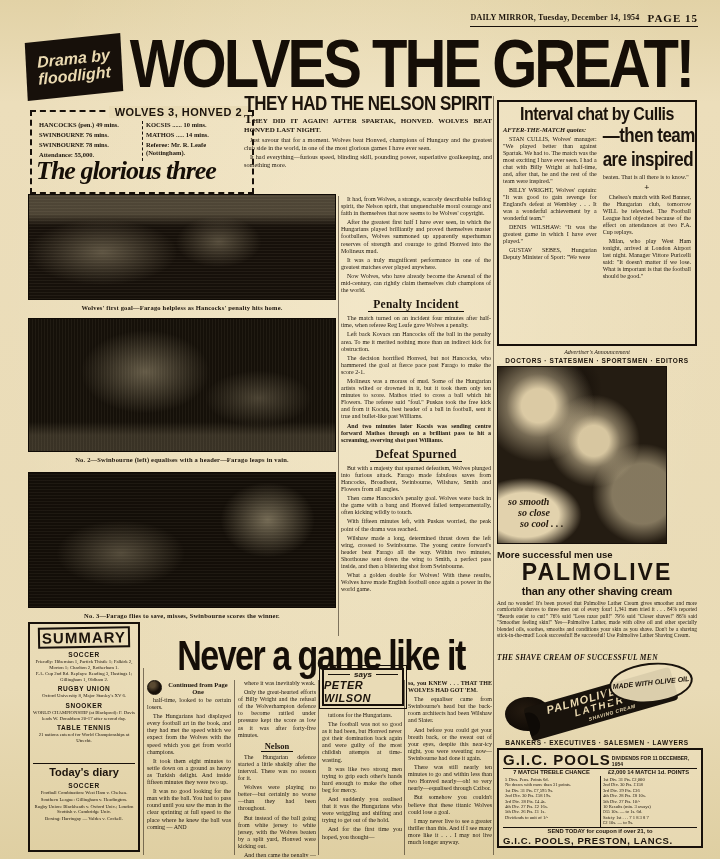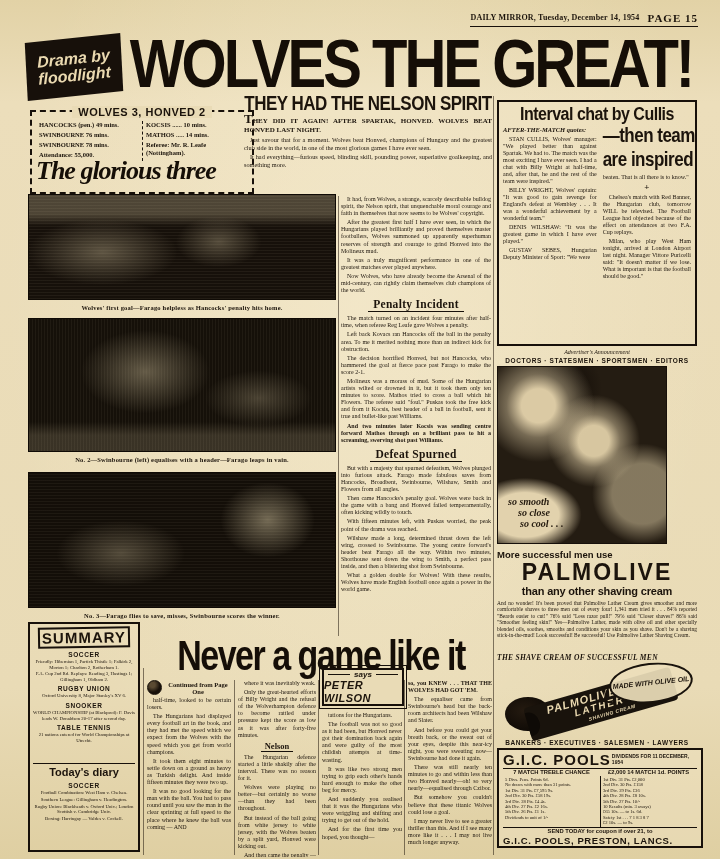--- a/index.html
+++ b/index.html
@@ -20,21 +20,21 @@
   .masthead .pg{font:bold 11px/11px "Liberation Serif";letter-spacing:1px}
   
   .badge{top:38px;left:26px;width:96px;height:58px;background:#17100a;color:#ead9b0;
     transform:rotate(-6deg) skewX(-3deg);display:flex;flex-direction:column;align-items:center;justify-content:center;
     font:italic bold 16px/17px "Liberation Sans",sans-serif}
   .main-headline{top:18px;left:108px;width:606px;height:88px;margin:0;
     font:bold 58px/88px "Liberation Sans",sans-serif;letter-spacing:-3px;white-space:nowrap;
     text-align:center;color:#150e07;transform:scaleY(1.18);transform-origin:50% 40%}
   
   .scorebox{top:110px;left:30px;width:224px;height:84px;border:2.5px dashed #17100a;padding:2px 4px;box-sizing:border-box}
-  .scorebox .sb-title{text-align:center;font:bold 11px/12px "Liberation Sans",sans-serif;letter-spacing:.5px;margin-top:-8px}
+  .scorebox .sb-title{text-align:right;font:bold 11px/12px "Liberation Sans",sans-serif;letter-spacing:.5px;margin-top:-8px}
   .scorebox .sb-title span{background:#e9dbb6;padding:0 6px}
   .sb-cols{display:flex;margin-top:3px}
   .sb-col{width:50%;box-sizing:border-box;padding:0 3px}
   .sb-col + .sb-col{border-left:1.5px dashed #17100a}
   .sb-col p{margin:0 0 2px;font:bold 6.5px/8px "Liberation Serif";text-indent:0!important}
   
   .nelson-top{top:94px;left:244px;width:248px;height:100px;overflow:hidden}
   .nelson-head{margin:0;text-align:center;font:bold 17px/19px "Liberation Sans",sans-serif;
     letter-spacing:-.5px;white-space:nowrap;transform:scaleY(1.2);transform-origin:50% 50%}
   .nelson-by{text-align:center;font:italic bold 8px/11px "Liberation Sans",sans-serif;letter-spacing:1.5px}
@@ -102,21 +102,21 @@
   .tube .t1{position:absolute;left:22px;top:2px;font:italic bold 11px/12px "Liberation Sans",sans-serif;letter-spacing:1px}
   .tube .t2{position:absolute;left:48px;top:13px;font:italic bold 10px/11px "Liberation Sans",sans-serif;letter-spacing:2px}
   .tube .t3{position:absolute;left:60px;top:25px;font:italic bold 5px/6px "Liberation Sans",sans-serif;letter-spacing:.5px}
   .hand{position:absolute;left:8px;top:34px;width:46px;height:34px;background:radial-gradient(ellipse at 40% 40%, #241a10, #100b06 70%);border-radius:50%}
   .bubble{position:absolute;right:4px;top:0;width:80px;height:36px;border:2px solid #19130c;border-radius:50%;
     background:rgba(236,222,187,.92);display:flex;align-items:center;justify-content:center;text-align:center;
     font:italic bold 7px/8px "Liberation Sans",sans-serif;transform:rotate(-6deg)}
   .bubble::after{content:"";position:absolute;left:-8px;bottom:2px;width:10px;height:10px;border-left:2px solid #19130c;border-bottom:2px solid #19130c;transform:rotate(20deg);background:transparent}
   
   .gic{top:748px;left:497px;width:206px;height:100px;border:2.5px solid #17100a;box-sizing:border-box;background:rgba(243,231,199,.4);padding:2px 4px;overflow:hidden}
-  .gic-titlerow{display:flex;align-items:flex-start;gap:1px}
+  .gic-titlerow{display:flex;align-items:flex-end;gap:1px}
   .gic-title{font:bold 15px/15px "Liberation Sans",sans-serif;letter-spacing:1px;white-space:nowrap}
   .gic-div{font:bold 5px/6px "Liberation Sans",sans-serif;text-align:left;margin-top:1px}
   .gic-heads{display:flex;border-top:1px solid #17100a;margin-top:1px}
   .gic-heads div{width:50%;font:bold 5.8px/7px "Liberation Sans",sans-serif;text-align:center}
   .gic-cols{display:flex}
   .gic-col{width:50%;box-sizing:border-box;padding:1px 2px;font:4.6px/5.4px "Liberation Serif"}
   .gic-col p{margin:0;text-indent:0!important}
   .gic-col + .gic-col{border-left:1px solid #17100a}
   .gic-f1{border-top:1px solid #17100a;text-align:center;font:bold 5.8px/7px "Liberation Sans",sans-serif}
   .gic-f2{text-align:left;font:bold 9.5px/11px "Liberation Sans",sans-serif;letter-spacing:.6px}

